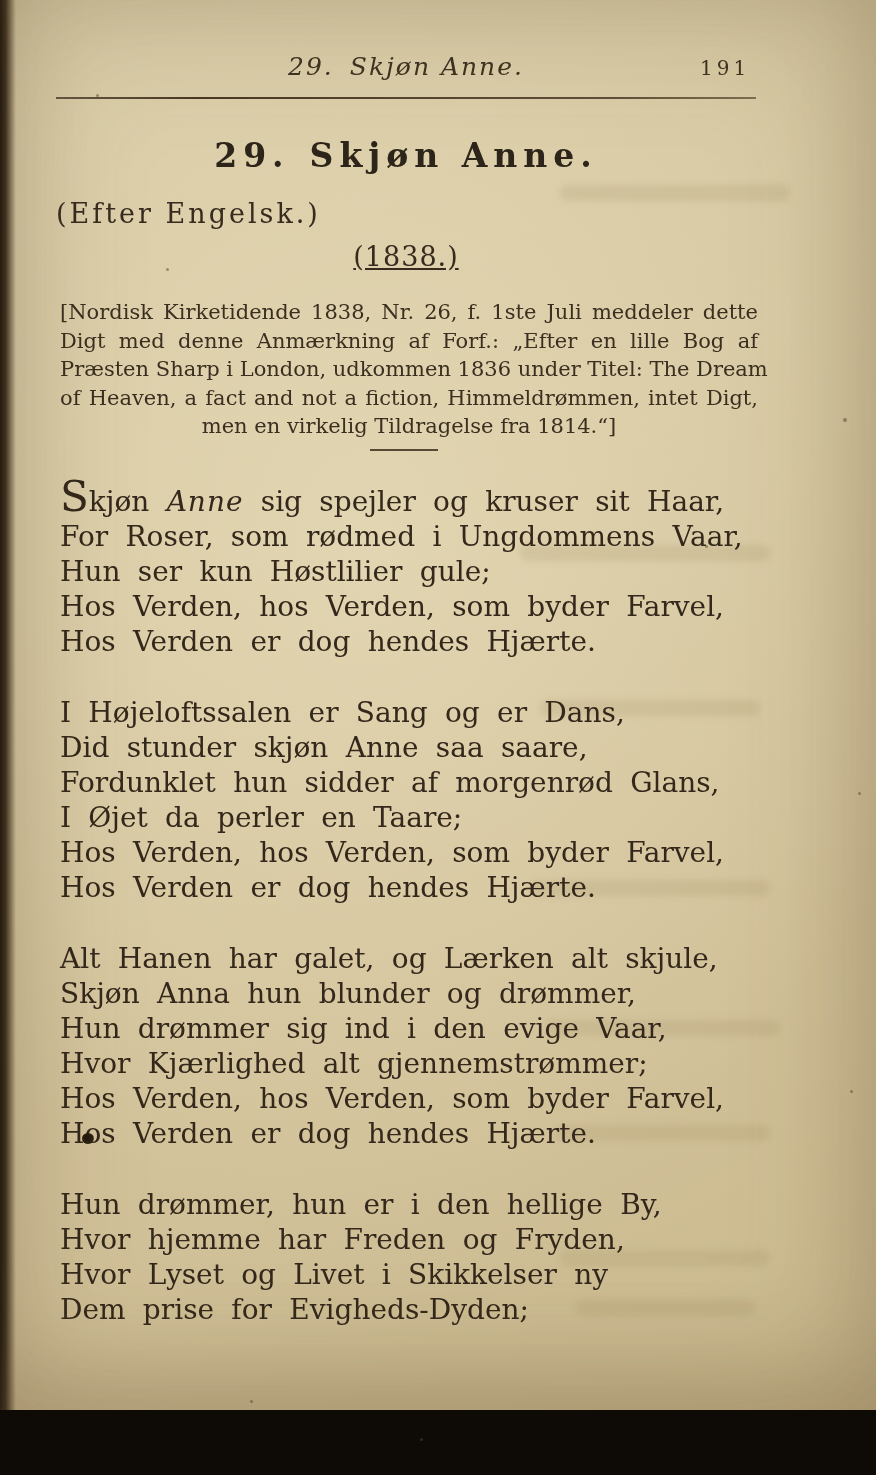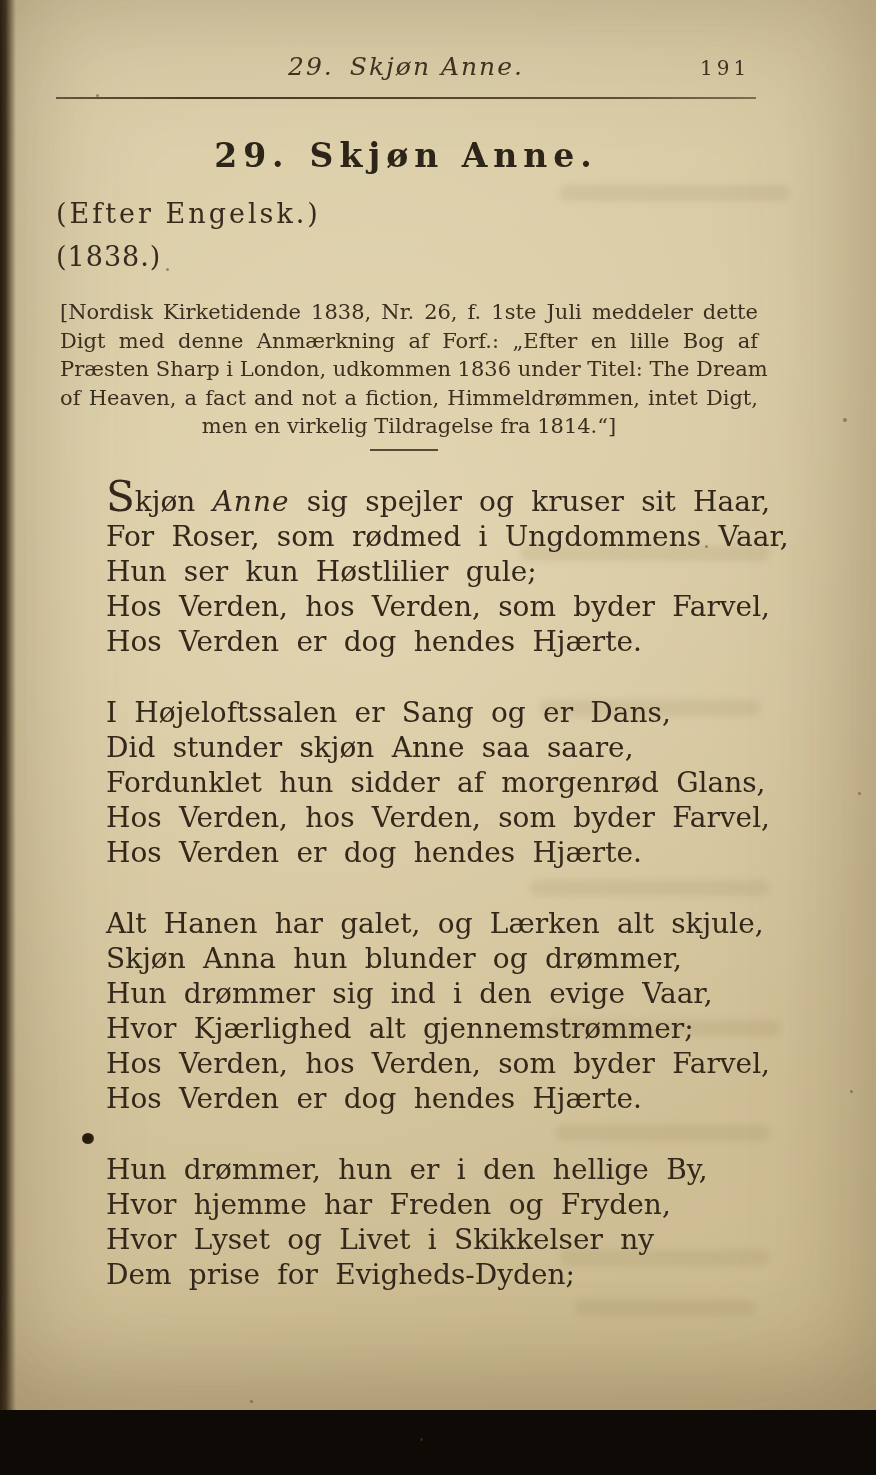--- a/index.html
+++ b/index.html
@@ -94,22 +94,24 @@
     top: 198px; left: 56px;
     width: 700px;
     text-align: left;
     font-size: 27px;
     letter-spacing: 3px;
   }
   .year {
     position: absolute;
     top: 241px; left: 56px;
     width: 700px;
+    text-align: center;
     font-size: 27px;
     letter-spacing: 1px;
+    text-decoration: underline;
   }
 
   .editor-note {
     position: absolute;
     top: 298px; left: 60px;
     width: 698px;
     font-size: 21px;
     line-height: 28.5px;
     color: #3a2f20;
   }
@@ -132,21 +134,21 @@
   }
 
   .poem {
     position: absolute;
     left: 60px; top: 484px;
     width: 710px;
     font-size: 28px;
     color: #33281b;
     word-spacing: 0.30em;
   }
-  .stanza { margin-bottom: 36px; margin-left: 46px; }
+  .stanza { margin-bottom: 36px; }
   .poem-line { height: 35px; line-height: 35px; white-space: nowrap; }
   .initial {
     font-size: 42px;
     line-height: 0;
     letter-spacing: 0;
   }
   .poem em { font-style: italic; letter-spacing: 1px; }
 
   .ink-blot {
     position: absolute;
@@ -216,20 +218,21 @@
       <div class="poem-line">For Roser, som rødmed i Ungdommens Vaar,</div>
       <div class="poem-line">Hun ser kun Høstlilier gule;</div>
       <div class="poem-line">Hos Verden, hos Verden, som byder Farvel,</div>
       <div class="poem-line">Hos Verden er dog hendes Hjærte.</div>
     </div>
 
     <div class="stanza">
       <div class="poem-line">I Højeloftssalen er Sang og er Dans,</div>
       <div class="poem-line">Did stunder skjøn Anne saa saare,</div>
       <div class="poem-line">Fordunklet hun sidder af morgenrød Glans,</div>
+      <div class="poem-line">I Øjet da perler en Taare;</div>
       <div class="poem-line">Hos Verden, hos Verden, som byder Farvel,</div>
       <div class="poem-line">Hos Verden er dog hendes Hjærte.</div>
     </div>
 
     <div class="stanza">
       <div class="poem-line">Alt Hanen har galet, og Lærken alt skjule,</div>
       <div class="poem-line">Skjøn Anna hun blunder og drømmer,</div>
       <div class="poem-line">Hun drømmer sig ind i den evige Vaar,</div>
       <div class="poem-line">Hvor Kjærlighed alt gjennemstrømmer;</div>
       <div class="poem-line">Hos Verden, hos Verden, som byder Farvel,</div>

